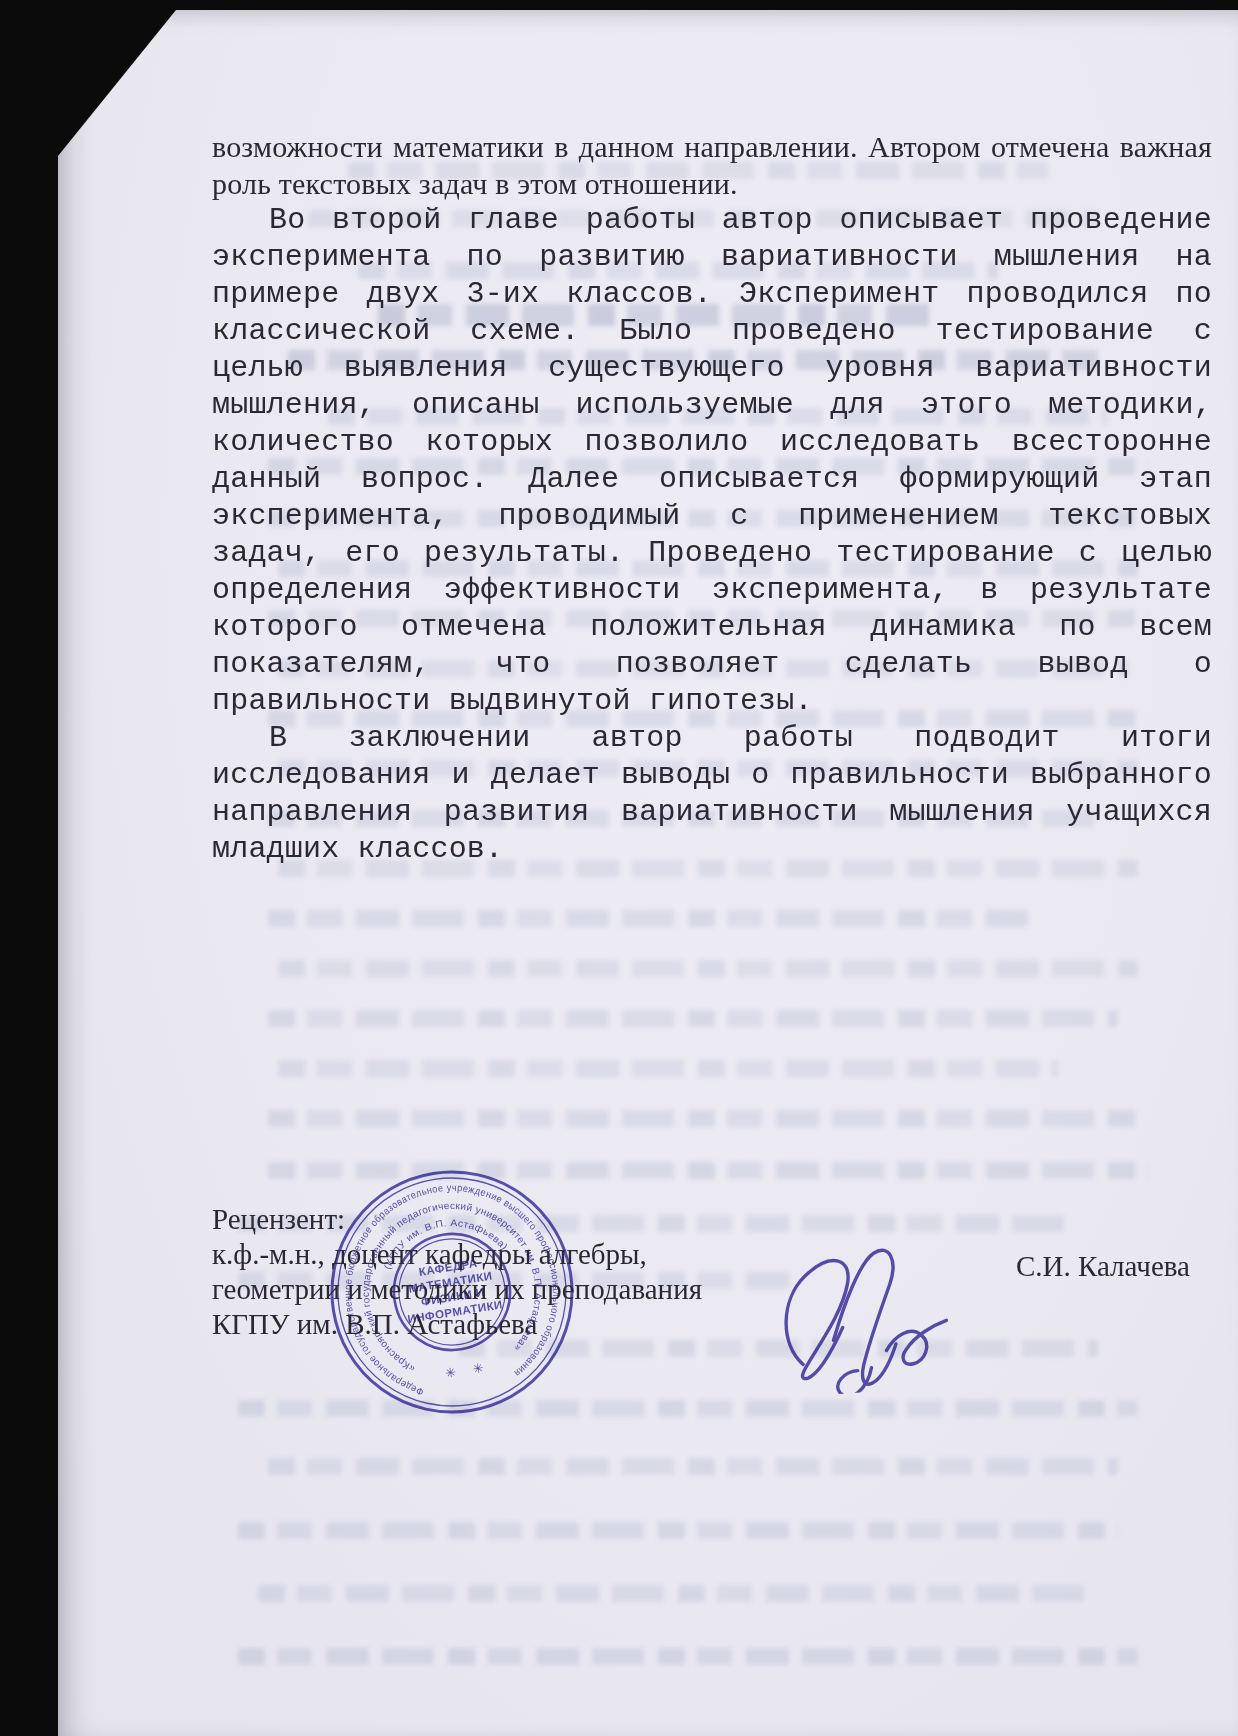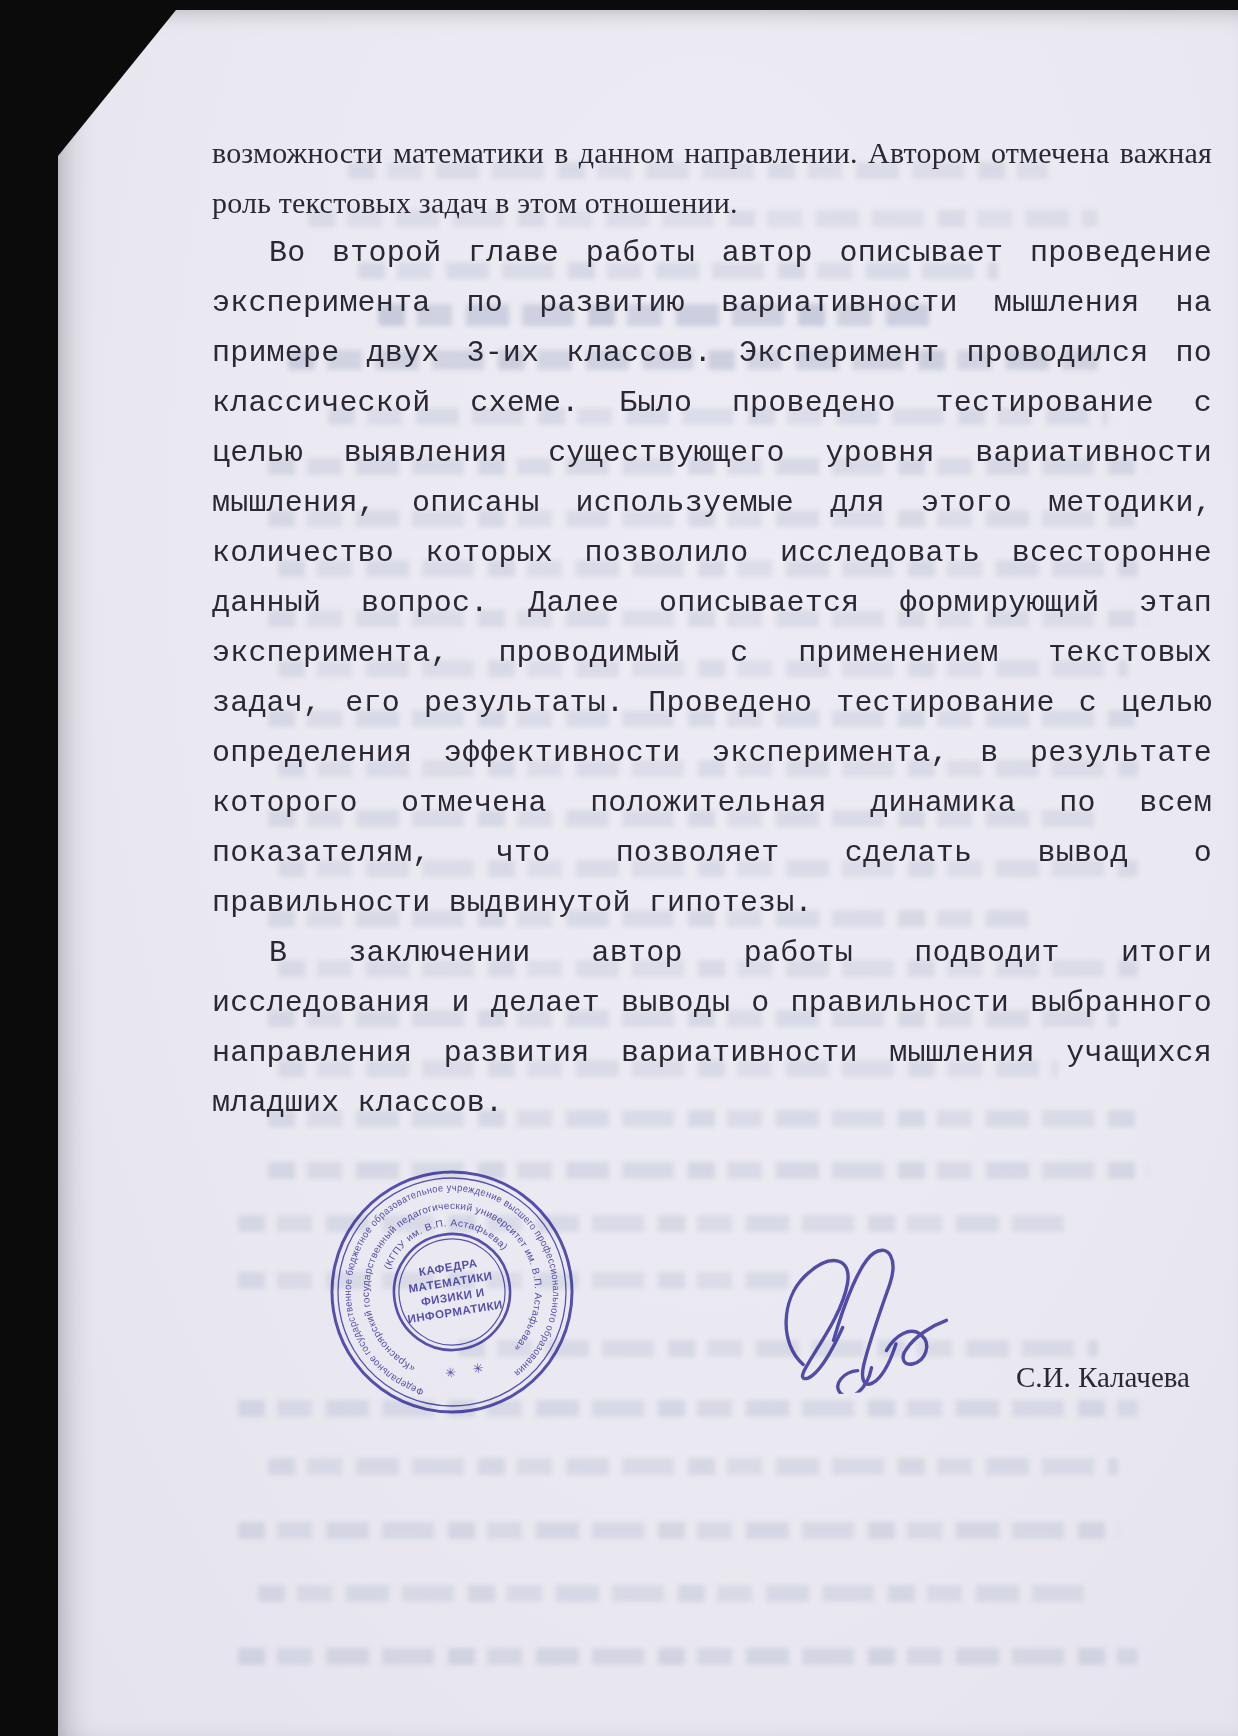--- a/index.html
+++ b/index.html
@@ -19,32 +19,32 @@
     position:absolute;height:17px;border-radius:3px;
     background:repeating-linear-gradient(90deg,
       rgba(147,156,188,.50) 0 27px, rgba(147,156,188,0) 27px 39px,
       rgba(147,156,188,.40) 39px 74px, rgba(147,156,188,0) 74px 88px,
       rgba(147,156,188,.46) 88px 131px, rgba(147,156,188,0) 131px 144px,
       rgba(147,156,188,.42) 144px 196px, rgba(147,156,188,0) 196px 210px);
     filter:blur(2.6px);
   }
   .bodytext{
     position:absolute;left:154px;top:118px;width:1000px;
-    font-size:30px;line-height:50px;color:#2b2834;
+    font-size:30px;line-height:37px;color:#2b2834;
     text-align:justify;text-align-last:left;
     letter-spacing:.2px;
   }
   .bodytext p{margin:0;}
   .bodytext p.ind{text-indent:57px;font-family:Liberation Mono, monospace;}
   .reviewer{
     position:absolute;left:154px;top:1192px;width:640px;
     font-size:29px;line-height:35px;color:#2b2834;z-index:5;
   }
   .signer{
-    position:absolute;left:958px;top:1351px;font-size:29px;color:#2b2834;z-index:5;
+    position:absolute;left:958px;top:1240px;font-size:29px;color:#2b2834;z-index:5;
   }
   .stampwrap{
     position:absolute;left:262px;top:1150px;width:264px;height:264px;
     transform:rotate(-9deg);mix-blend-mode:multiply;opacity:.92;z-index:4;
   }
   .sigwrap{
     position:absolute;left:712px;top:1232px;width:190px;height:150px;
     transform:rotate(-4deg);mix-blend-mode:multiply;opacity:.95;z-index:6;
   }
   .stamp-sans{font-family:"Liberation Sans",sans-serif;}
@@ -129,16 +129,22 @@
     <svg width="190" height="150" viewBox="0 0 190 150">
       <g fill="none" stroke="#5049ae" stroke-width="3.4" stroke-linecap="round">
         <path d="M30,118 C8,96 12,52 38,30 C64,8 86,14 80,40 C73,68 50,96 36,116 C28,127 25,134 34,132 C46,128 60,106 72,84"></path>
         <path d="M62,96 C76,58 94,20 108,12 C124,3 132,20 122,44 C108,76 96,104 90,124 C86,139 90,147 102,139 C112,131 120,114 124,104"></path>
         <path d="M114,110 C124,95 140,87 150,97 C160,107 152,123 140,125 C130,127 127,118 134,110 C144,97 162,88 176,84"></path>
         <path d="M98,126 C92,148 74,160 65,149 C58,140 70,128 84,128"></path>
       </g>
     </svg>
   </div>
 
+  <div class="reviewer">
+    <div>Рецензент:</div>
+    <div>к.ф.-м.н., доцент кафедры алгебры,</div>
+    <div>геометрии и методики их преподавания</div>
+    <div>КГПУ им. В.П. Астафьева</div>
+  </div>
 
   <div class="signer">С.И. Калачева</div>
 
 </div>
 
 </body></html>

